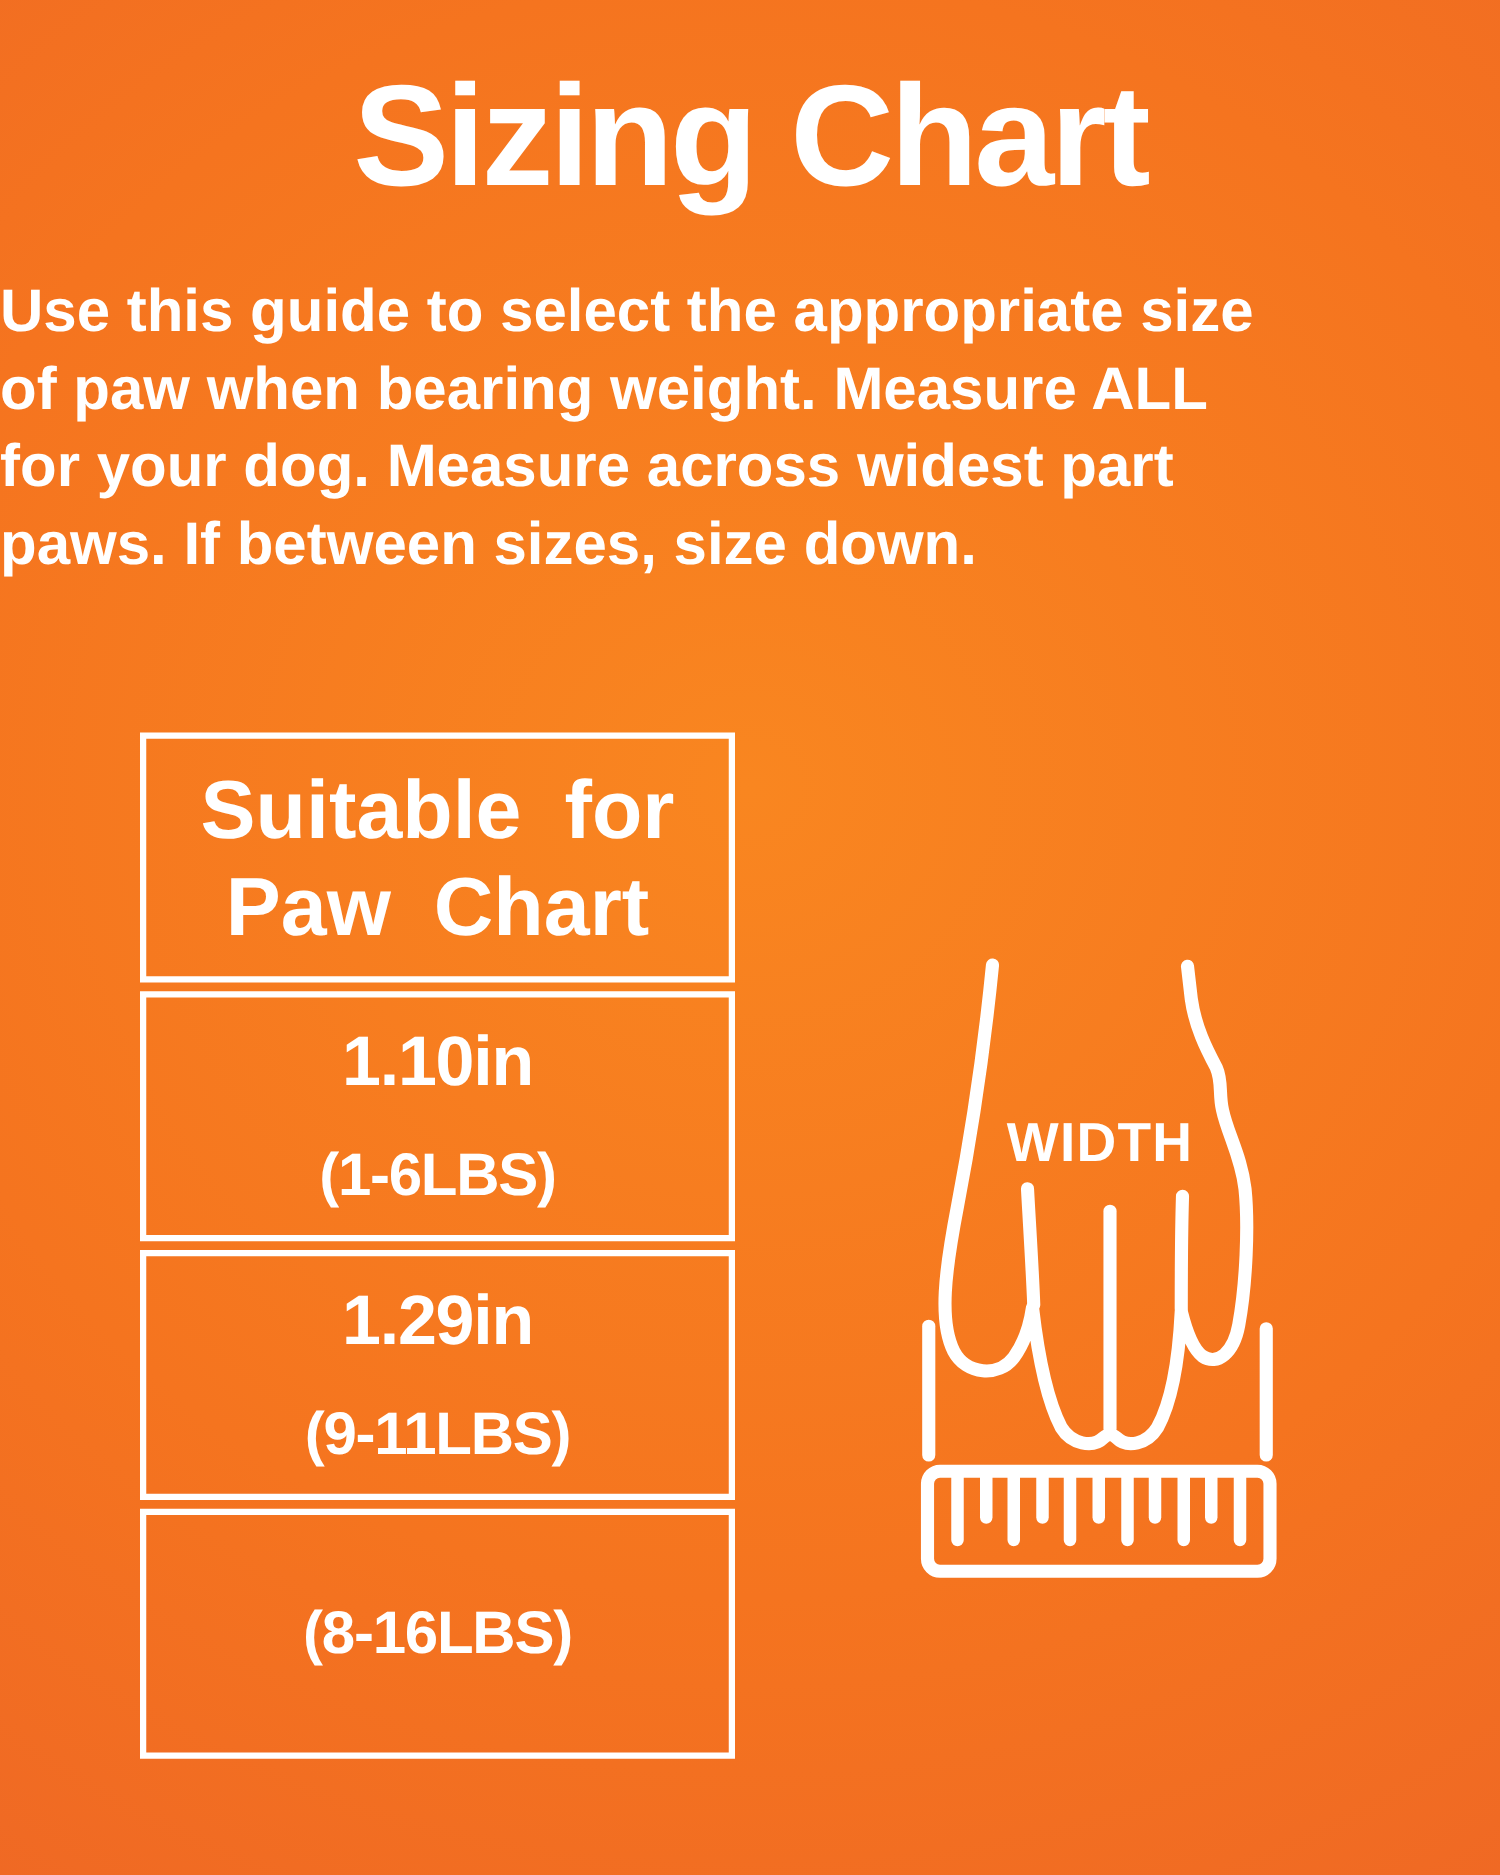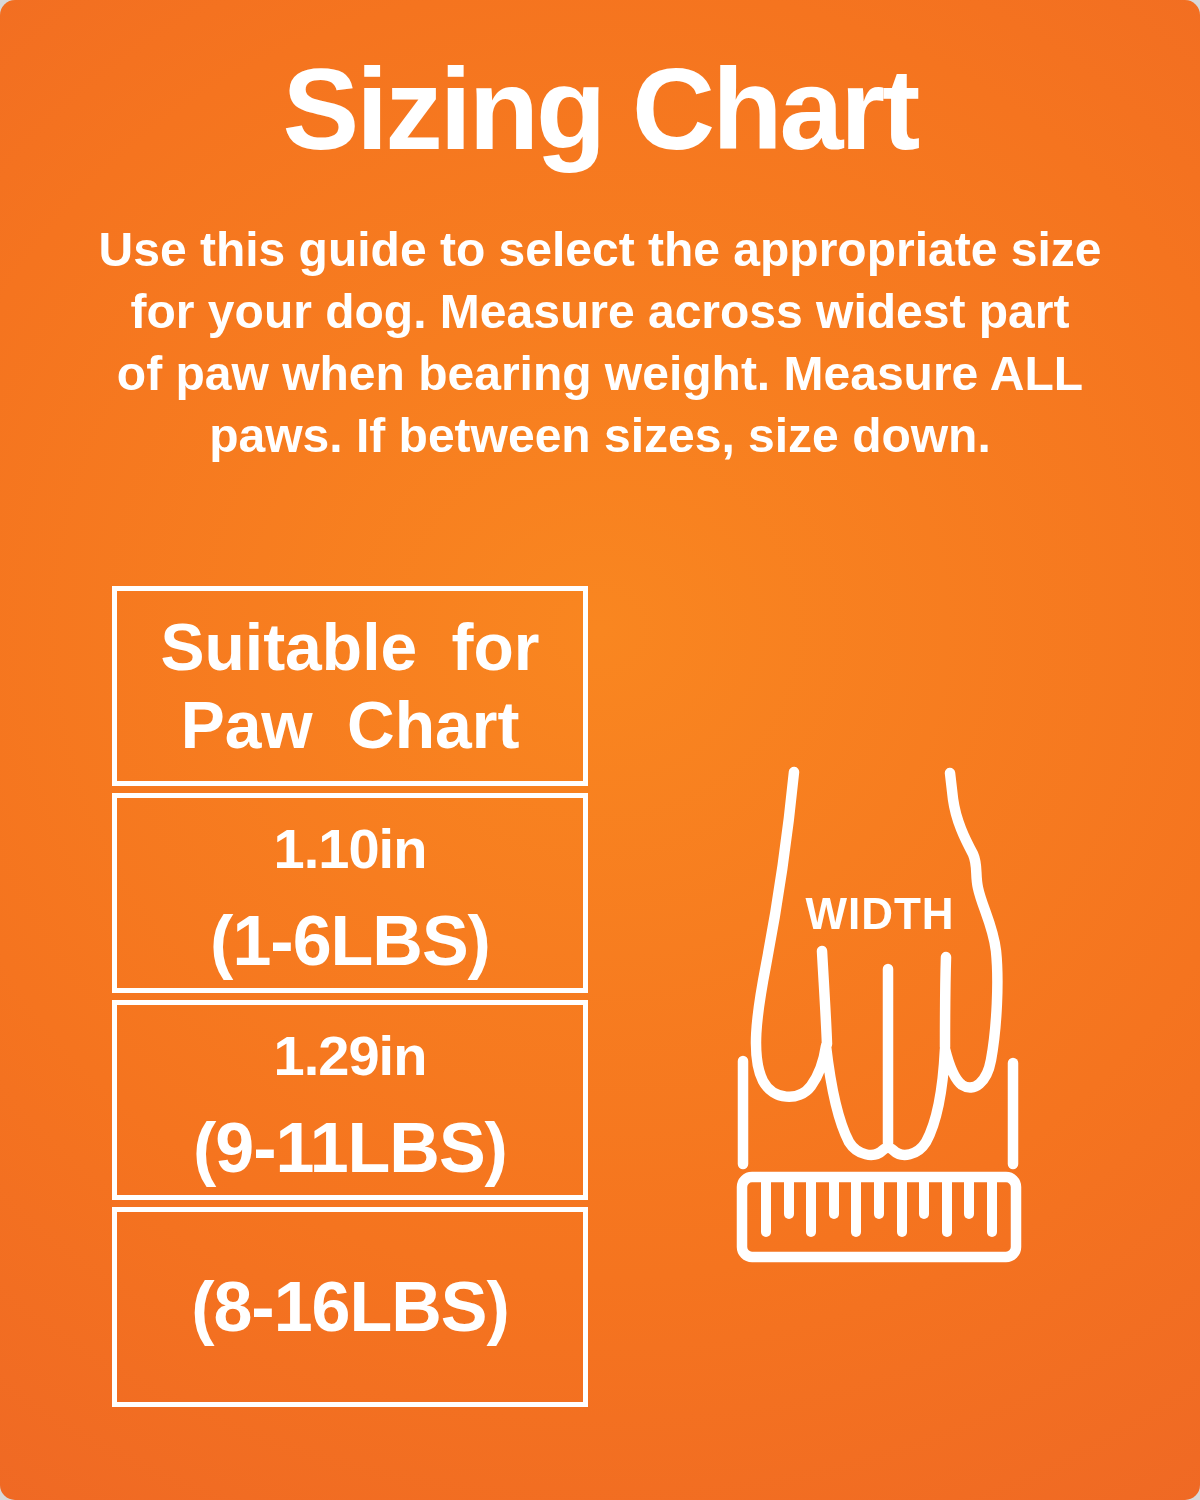--- a/index.html
+++ b/index.html
@@ -3,35 +3,33 @@
 <meta charset="utf-8">
 <style>
   html,body{margin:0;padding:0;background:#d8d8d8;}
   .canvas{
     position:relative;
     width:1200px;height:1500px;
     overflow:hidden;
     background:radial-gradient(120% 90% at 50% 42%, #f98620 0%, #f5741f 48%, #eb6028 100%);
     font-family:"Liberation Sans", sans-serif;
     color:#ffffff;
-    border-radius:15px;
     -webkit-font-smoothing:antialiased;
   }
   .page-title{
     margin-top:40px;
     text-align:center;
     font-size:115px;
     line-height:138px;
     font-weight:bold;
     letter-spacing:-3px;
     white-space:nowrap;
   }
   .intro{
     margin-top:41px;
-    text-align:center;
     font-weight:bold;
     font-size:48px;
     line-height:62px;
   }
   .intro-line{white-space:nowrap;}
   .size-table{
     position:absolute;
     left:112px;top:586px;
     width:452px;
   }
@@ -44,21 +42,21 @@
     align-items:center;justify-content:center;
     text-align:center;
   }
   .cell-header .line{
     font-size:66px;line-height:78px;font-weight:bold;word-spacing:16px;
   }
   .cell .size-value{
     font-size:56px;line-height:96px;font-weight:bold;letter-spacing:-1px;
   }
   .cell .weight-range{
-    font-size:70px;line-height:88px;font-weight:bold;letter-spacing:-1px;
+    font-size:48px;line-height:88px;font-weight:bold;letter-spacing:-1px;
   }
   .diagram{
     position:absolute;
     left:730px;top:755px;
     width:300px;height:520px;
   }
   .diagram text{
     font-family:"Liberation Sans", sans-serif;
     font-weight:bold;
     letter-spacing:1px;
@@ -66,22 +64,22 @@
 </style>
 </head>
 <body>
 
 <div class="canvas">
 
   <div class="page-title">Sizing Chart</div>
 
   <div class="intro">
     <div class="intro-line">Use this guide to select the appropriate size</div>
+    <div class="intro-line">of paw when bearing weight. Measure ALL</div>
     <div class="intro-line">for your dog. Measure across widest part</div>
-    <div class="intro-line">of paw when bearing weight. Measure ALL</div>
     <div class="intro-line">paws. If between sizes, size down.</div>
   </div>
 
   <div class="size-table">
     <div class="cell cell-header">
       <div class="line">Suitable for</div>
       <div class="line">Paw Chart</div>
     </div>
     <div class="cell">
       <div class="size-value">1.10in</div>

